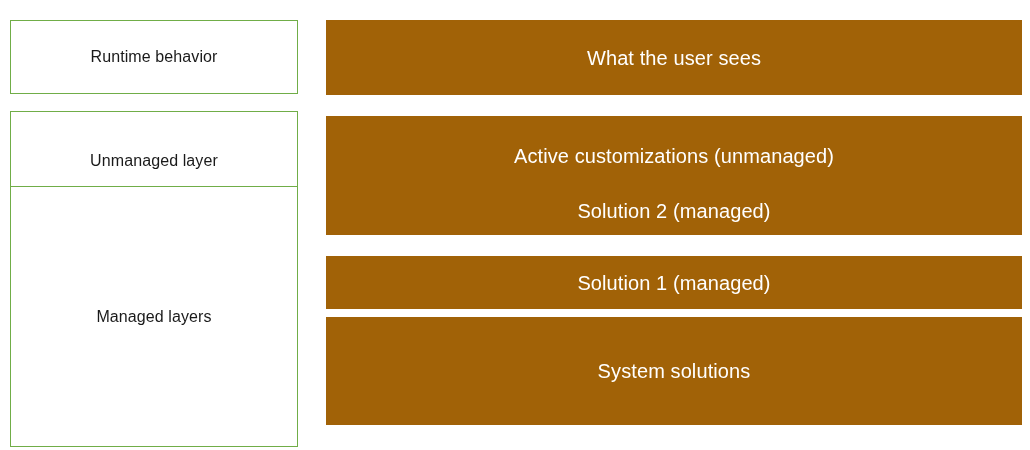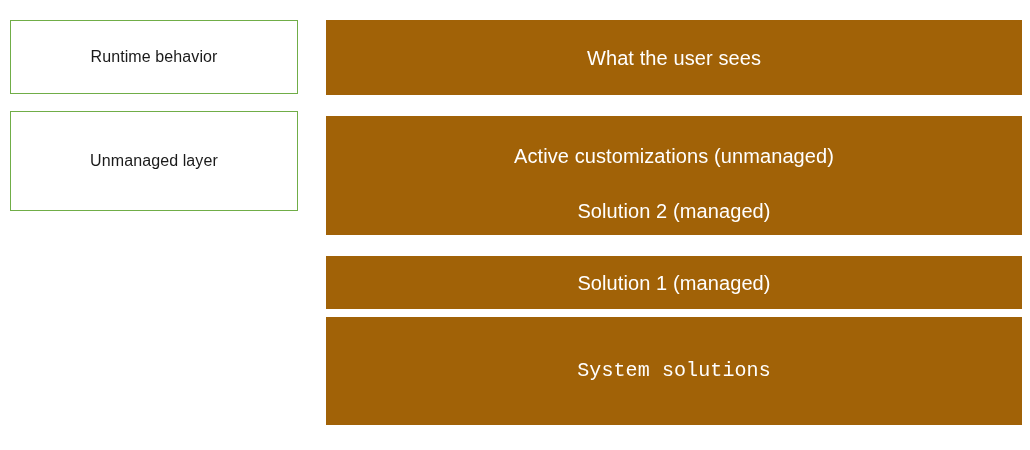--- a/index.html
+++ b/index.html
@@ -53,35 +53,38 @@
   
   #box-runtime-behavior  { left: 10px;  top: 20px;  width: 288px; height: 74px; }
   #box-unmanaged-layer   { left: 10px;  top: 111px;  width: 288px; height: 100px; }
   #box-managed-layers    { left: 10px;  top: 186px; width: 288px; height: 261px; }
 
   
   #box-what-user-sees        { left: 326px; top: 20px;  width: 696px; height: 75px; }
   #box-active-customizations { left: 326px; top: 100px; width: 696px; height: 79px; margin-top: 16px; }
   #box-solution-2            { left: 326px; top: 187px; width: 696px; height: 48px; }
   #box-solution-1            { left: 326px; top: 256px; width: 696px; height: 53px; justify-content: center; }
-  #box-system-solutions      { left: 326px; top: 317px; width: 696px; height: 108px; font-family: Liberation Mono, monospace; }
+  #box-system-solutions      { left: 326px; top: 317px; width: 696px; height: 108px; }
 </style>
 </head>
 <body>
 
 <div id="diagram">
 
   <div class="layer-box label-box" id="box-runtime-behavior">
     <span class="box-label">Runtime behavior</span>
   </div>
 
   <div class="layer-box label-box" id="box-unmanaged-layer">
     <span class="box-label">Unmanaged layer</span>
   </div>
 
+  <div class="layer-box label-box" id="box-managed-layers">
+    <span class="box-label">Managed layers</span>
+  </div>
 
   <div class="layer-box stack-box" id="box-what-user-sees">
     <span class="box-label">What the user sees</span>
   </div>
 
   <div class="layer-box stack-box" id="box-active-customizations">
     <span class="box-label">Active customizations (unmanaged)</span>
   </div>
 
   <div class="layer-box stack-box" id="box-solution-2">

